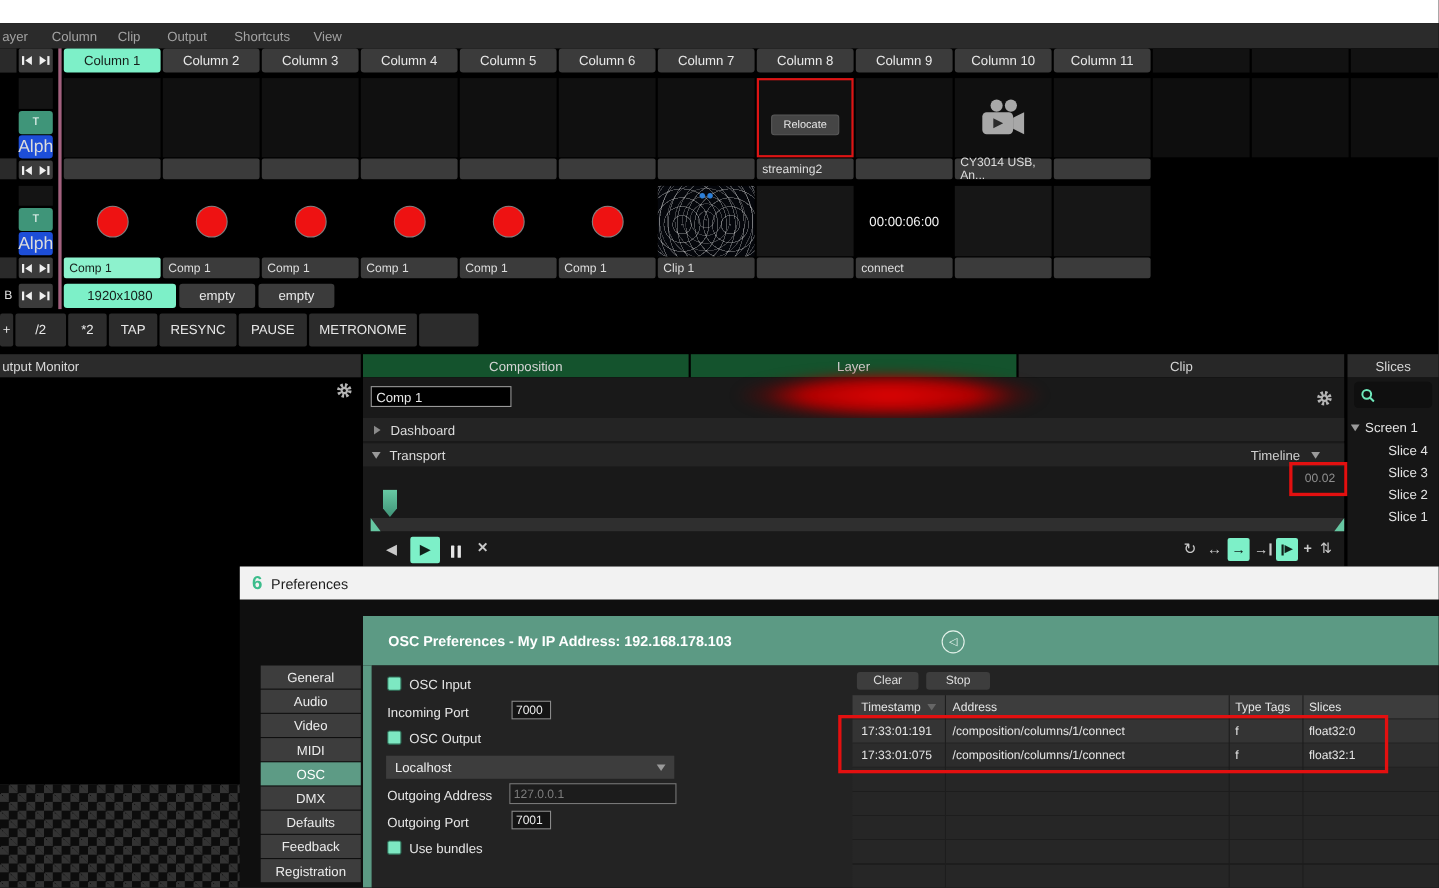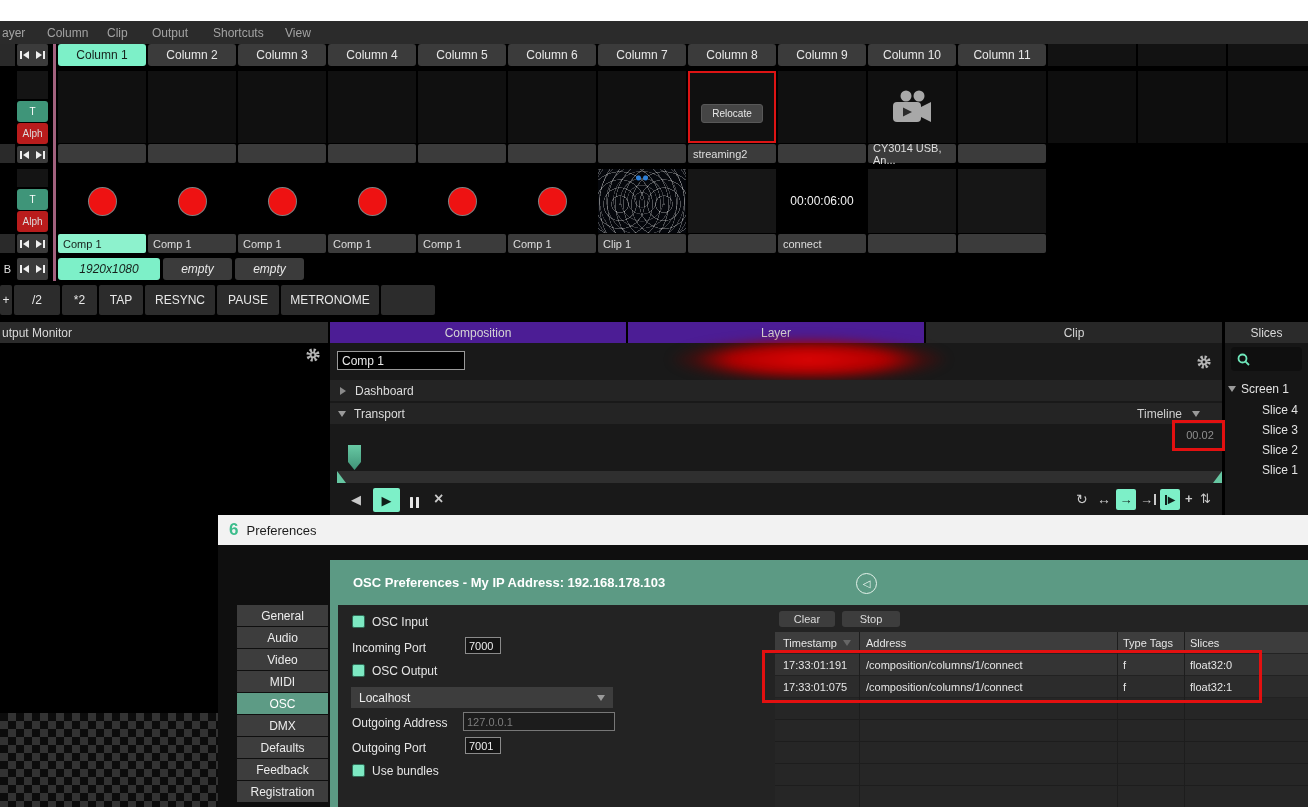--- a/index.html
+++ b/index.html
@@ -37,29 +37,29 @@
   .annobox{box-sizing:border-box;border:2px solid #dd1414 !important;}
   .relocate{background:#454545;border:1px solid #585858;border-radius:3px;color:#e8e8e8;font-size:10px;padding:3px 10px;margin-top:12px;}
   .kaleido{width:100%;height:100%;background-color:#05070c;
     background-image:
       radial-gradient(circle at 46% 14%, #2d7fd8 0 2px, transparent 3px),
       radial-gradient(circle at 54% 14%, #2d7fd8 0 2px, transparent 3px),
       repeating-radial-gradient(circle at 25% 55%, rgba(255,255,255,.30) 0 .7px, transparent 1px 8px),
       repeating-radial-gradient(circle at 75% 55%, rgba(255,255,255,.30) 0 .7px, transparent 1px 8px),
       repeating-radial-gradient(circle at 50% 48%, rgba(255,255,255,.22) 0 .7px, transparent 1px 7px);}
   .tbtn{background:#3f9579;color:#fff;font-size:10px;border-radius:3px;}
-  .alphbtn{background:#b91c1c;color:#dcdcdc;font-size:10px;border-radius:3px;}
+  .alphbtn{background:#1d4ed8;color:#dcdcdc;font-size:16px;border-radius:3px;}
   .bbtn{position:absolute;top:285px;height:30px;background:#2c2c2c;color:#e8e8e8;font-size:12px;border-radius:2px;
         display:flex;align-items:center;justify-content:center;}
   .groupbtn{position:absolute;top:258px;height:22px;background:#3b3b3b;color:#e8e8e8;font-size:12px;border-radius:3px;
-        display:flex;align-items:center;justify-content:center;font-style:italic;}
+        display:flex;align-items:center;justify-content:center;}
   .groupbtn.sel{background:#7df0c8;color:#16201b;}
   
   .panelhead{background:#2b2b2b;color:#d9d9d9;font-size:12px;}
-  .tab{position:absolute;top:322px;height:21px;background:#4c1d95;color:#d5d5d5;font-size:12px;
+  .tab{position:absolute;top:322px;height:21px;background:#14532d;color:#d5d5d5;font-size:12px;
        display:flex;align-items:center;justify-content:center;}
   .sectionbar{position:absolute;left:330px;width:892px;height:21px;background:#242424;color:#dcdcdc;font-size:12px;
        display:flex;align-items:center;}
   .tri-r{width:0;height:0;border-top:4px solid transparent;border-bottom:4px solid transparent;border-left:6px solid #8a8a8a;}
   .tri-d{width:0;height:0;border-left:4px solid transparent;border-right:4px solid transparent;border-top:6px solid #9a9a9a;}
   .redellipse{left:668px;top:336px;width:282px;height:47px;border-radius:50%;filter:blur(5px);
       background:radial-gradient(closest-side,#e00505 0%,#b30000 55%,rgba(120,0,0,.35) 82%,transparent 100%);}
   .playhead{left:348px;top:445px;width:13px;height:25px;background:linear-gradient(180deg,#68c9a4,#3f9377);
       clip-path:polygon(0 0,100% 0,100% 68%,50% 100%,0 68%);}
   .track{left:337px;top:471px;width:885px;height:12px;background:#2f2f2f;border-radius:2px;}

